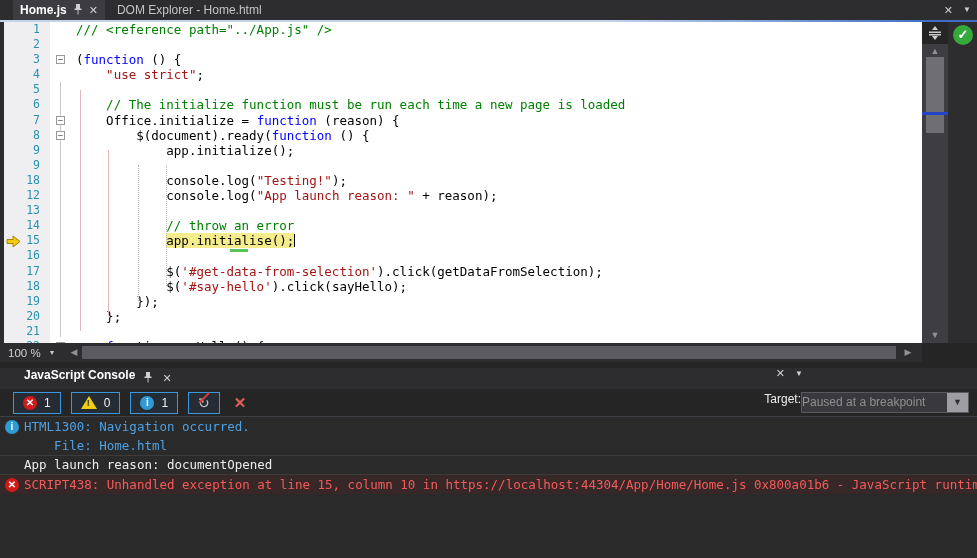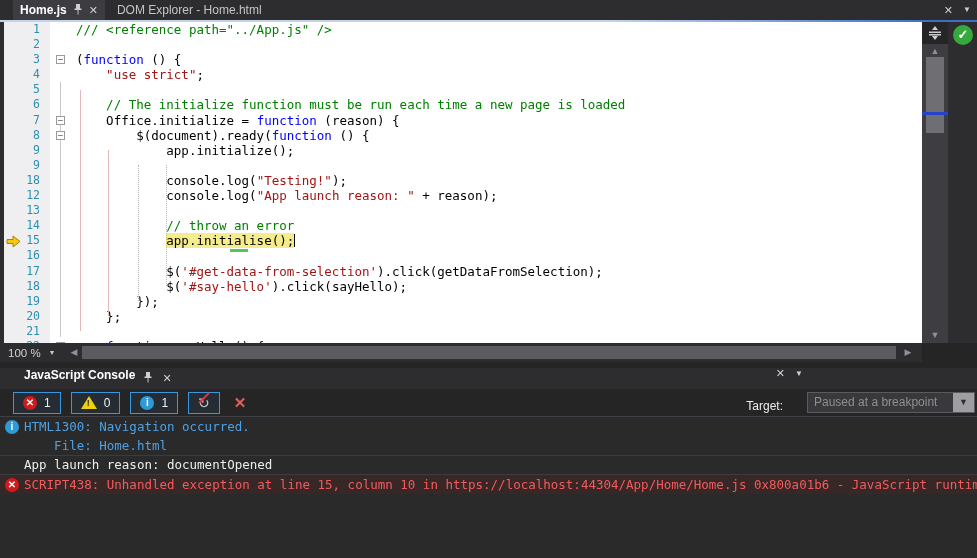--- a/index.html
+++ b/index.html
@@ -67,24 +67,24 @@
   .tbtn { display:flex; align-items:center; gap:7px; height:22px; padding:0 9px; margin-left:10px;
           border:1px solid var(--accent,#3a96dd); background:#262c33; color:#f0f0f0; font-size:12px; }
   .tbtn:first-child { margin-left:13px; }
   .badge-circle { width:14px; height:14px; border-radius:50%; color:#fff; font-size:10px; font-weight:bold; text-align:center; line-height:14px; }
   .err-c { background:#d11a1a; } .inf-c { background:#2e9bd6; }
   .warn-tri { width:0; height:0; border-left:8px solid transparent; border-right:8px solid transparent; border-bottom:13px solid #f2cf0e; position:relative; }
   .warn-tri::after { content:"!"; position:absolute; left:-2px; top:2px; font-size:9px; font-weight:bold; color:#333; }
   .refresh-glyph { position:relative; color:#c8c8c8; font-size:14px; line-height:14px; }
   .refresh-glyph .slash { position:absolute; left:-1px; top:1px; width:14px; height:2px; background:#cf3b3b; transform:rotate(-45deg); transform-origin:center; }
   .clear-x { margin-left:14px; color:#e2605c; font-size:15px; font-weight:bold; }
-  .target-zone { position:absolute; right:2px; top:3px; display:flex; align-items:flex-end; gap:24px; }
+  .target-zone { position:absolute; right:8px; top:3px; display:flex; align-items:flex-start; gap:0; }
   .target-label { font-size:12px; color:#ededed; }
   .combo { display:flex; width:168px; height:21px; border:1px solid #5a5a5e; background:#39393d; }
-  .combo-text { flex:1; font-size:12px; color:#8f8f8f; line-height:19px; padding-left:6px; overflow:hidden; white-space:nowrap; }
+  .combo-text { flex:1; font-size:12px; color:#8f8f8f; line-height:19px; overflow:hidden; white-space:nowrap; }
   .combo-btn { width:21px; background:#9e9ea2; color:#2d2d30; font-size:9px; text-align:center; line-height:19px; }
   .console-output { position:absolute; left:0; top:417px; width:977px; height:141px; background:var(--consolebg,#2a2a2a); overflow:hidden; }
   .crow { height:19.3px; display:flex; align-items:center; white-space:pre; overflow:hidden;
           font-family:"DejaVu Sans Mono",monospace; font-size:12.5px; }
   .crow.sep { border-bottom:1px solid #3c3c3c; }
   .crow.err-bg { background:#382727; }
   .cicon { width:24px; flex:0 0 24px; display:flex; justify-content:center; }
   .info-circle,.error-circle { width:14px; height:14px; border-radius:50%; color:#fff; font-size:10px; font-weight:bold; text-align:center; line-height:14px; font-family:"Liberation Sans",sans-serif; }
   .info-circle { background:#2e9bd6; } .error-circle { background:#d11a1a; }
   .ctext.blue { color:var(--infoblue,#4fa0e4); }

